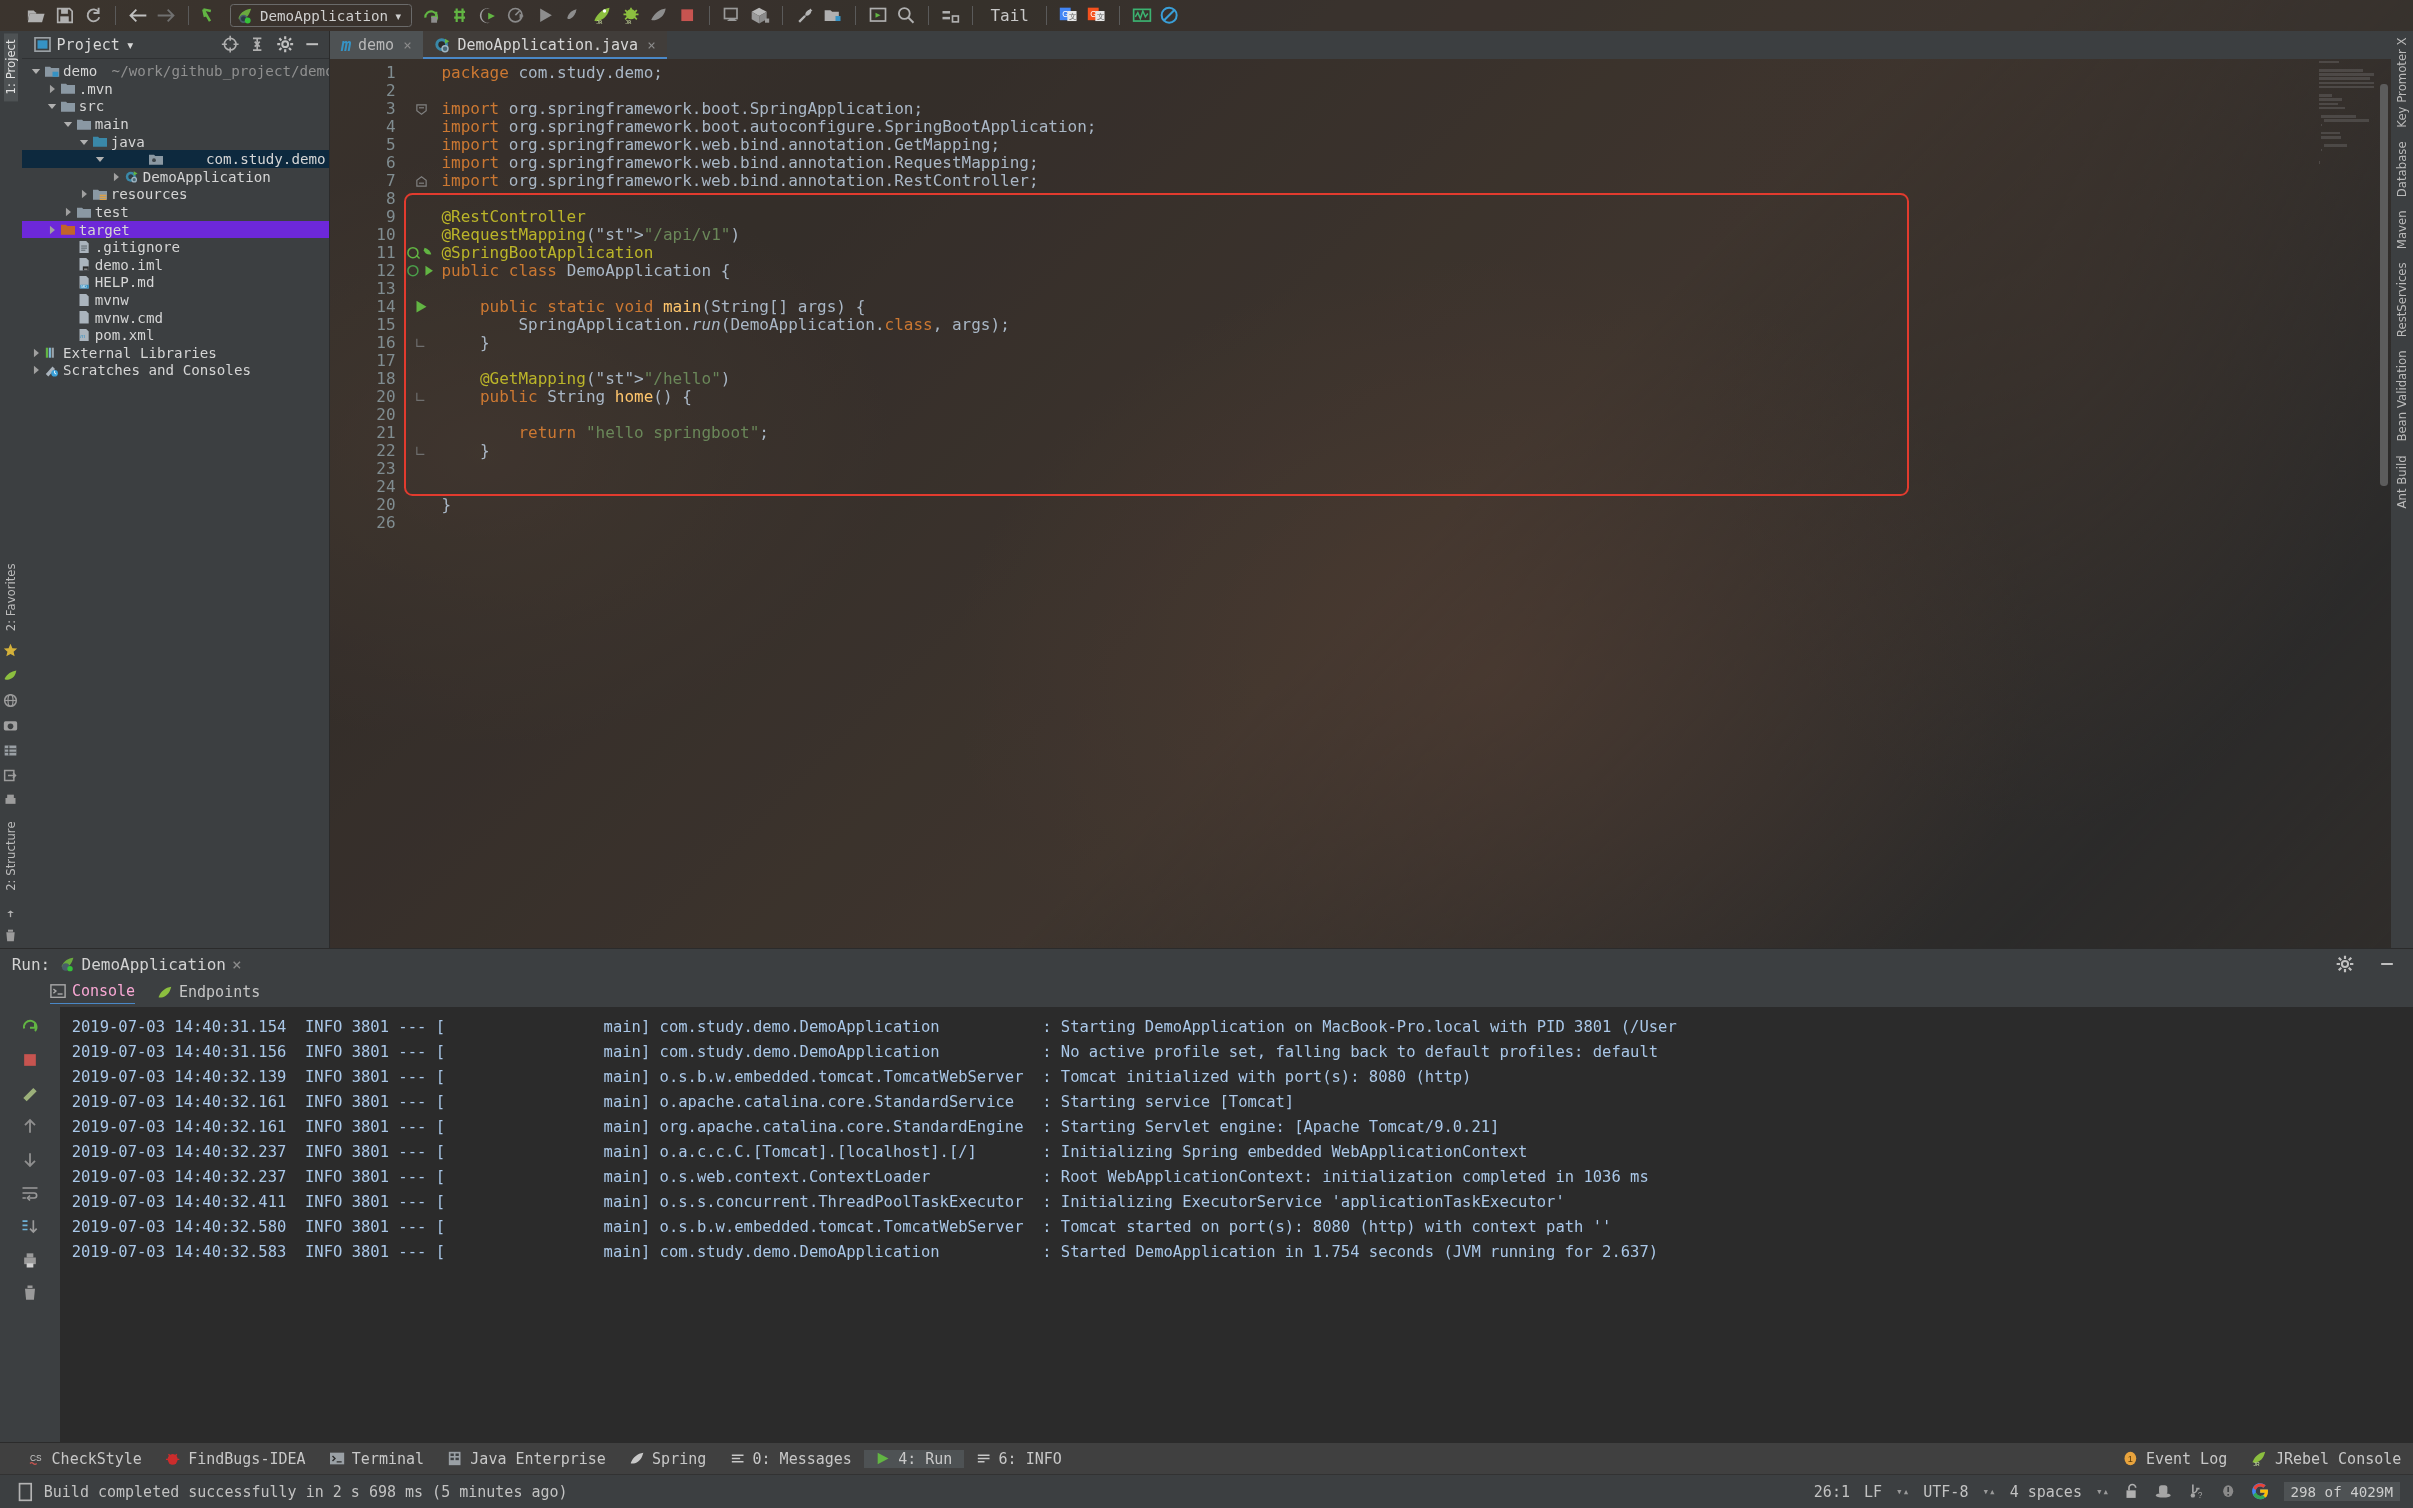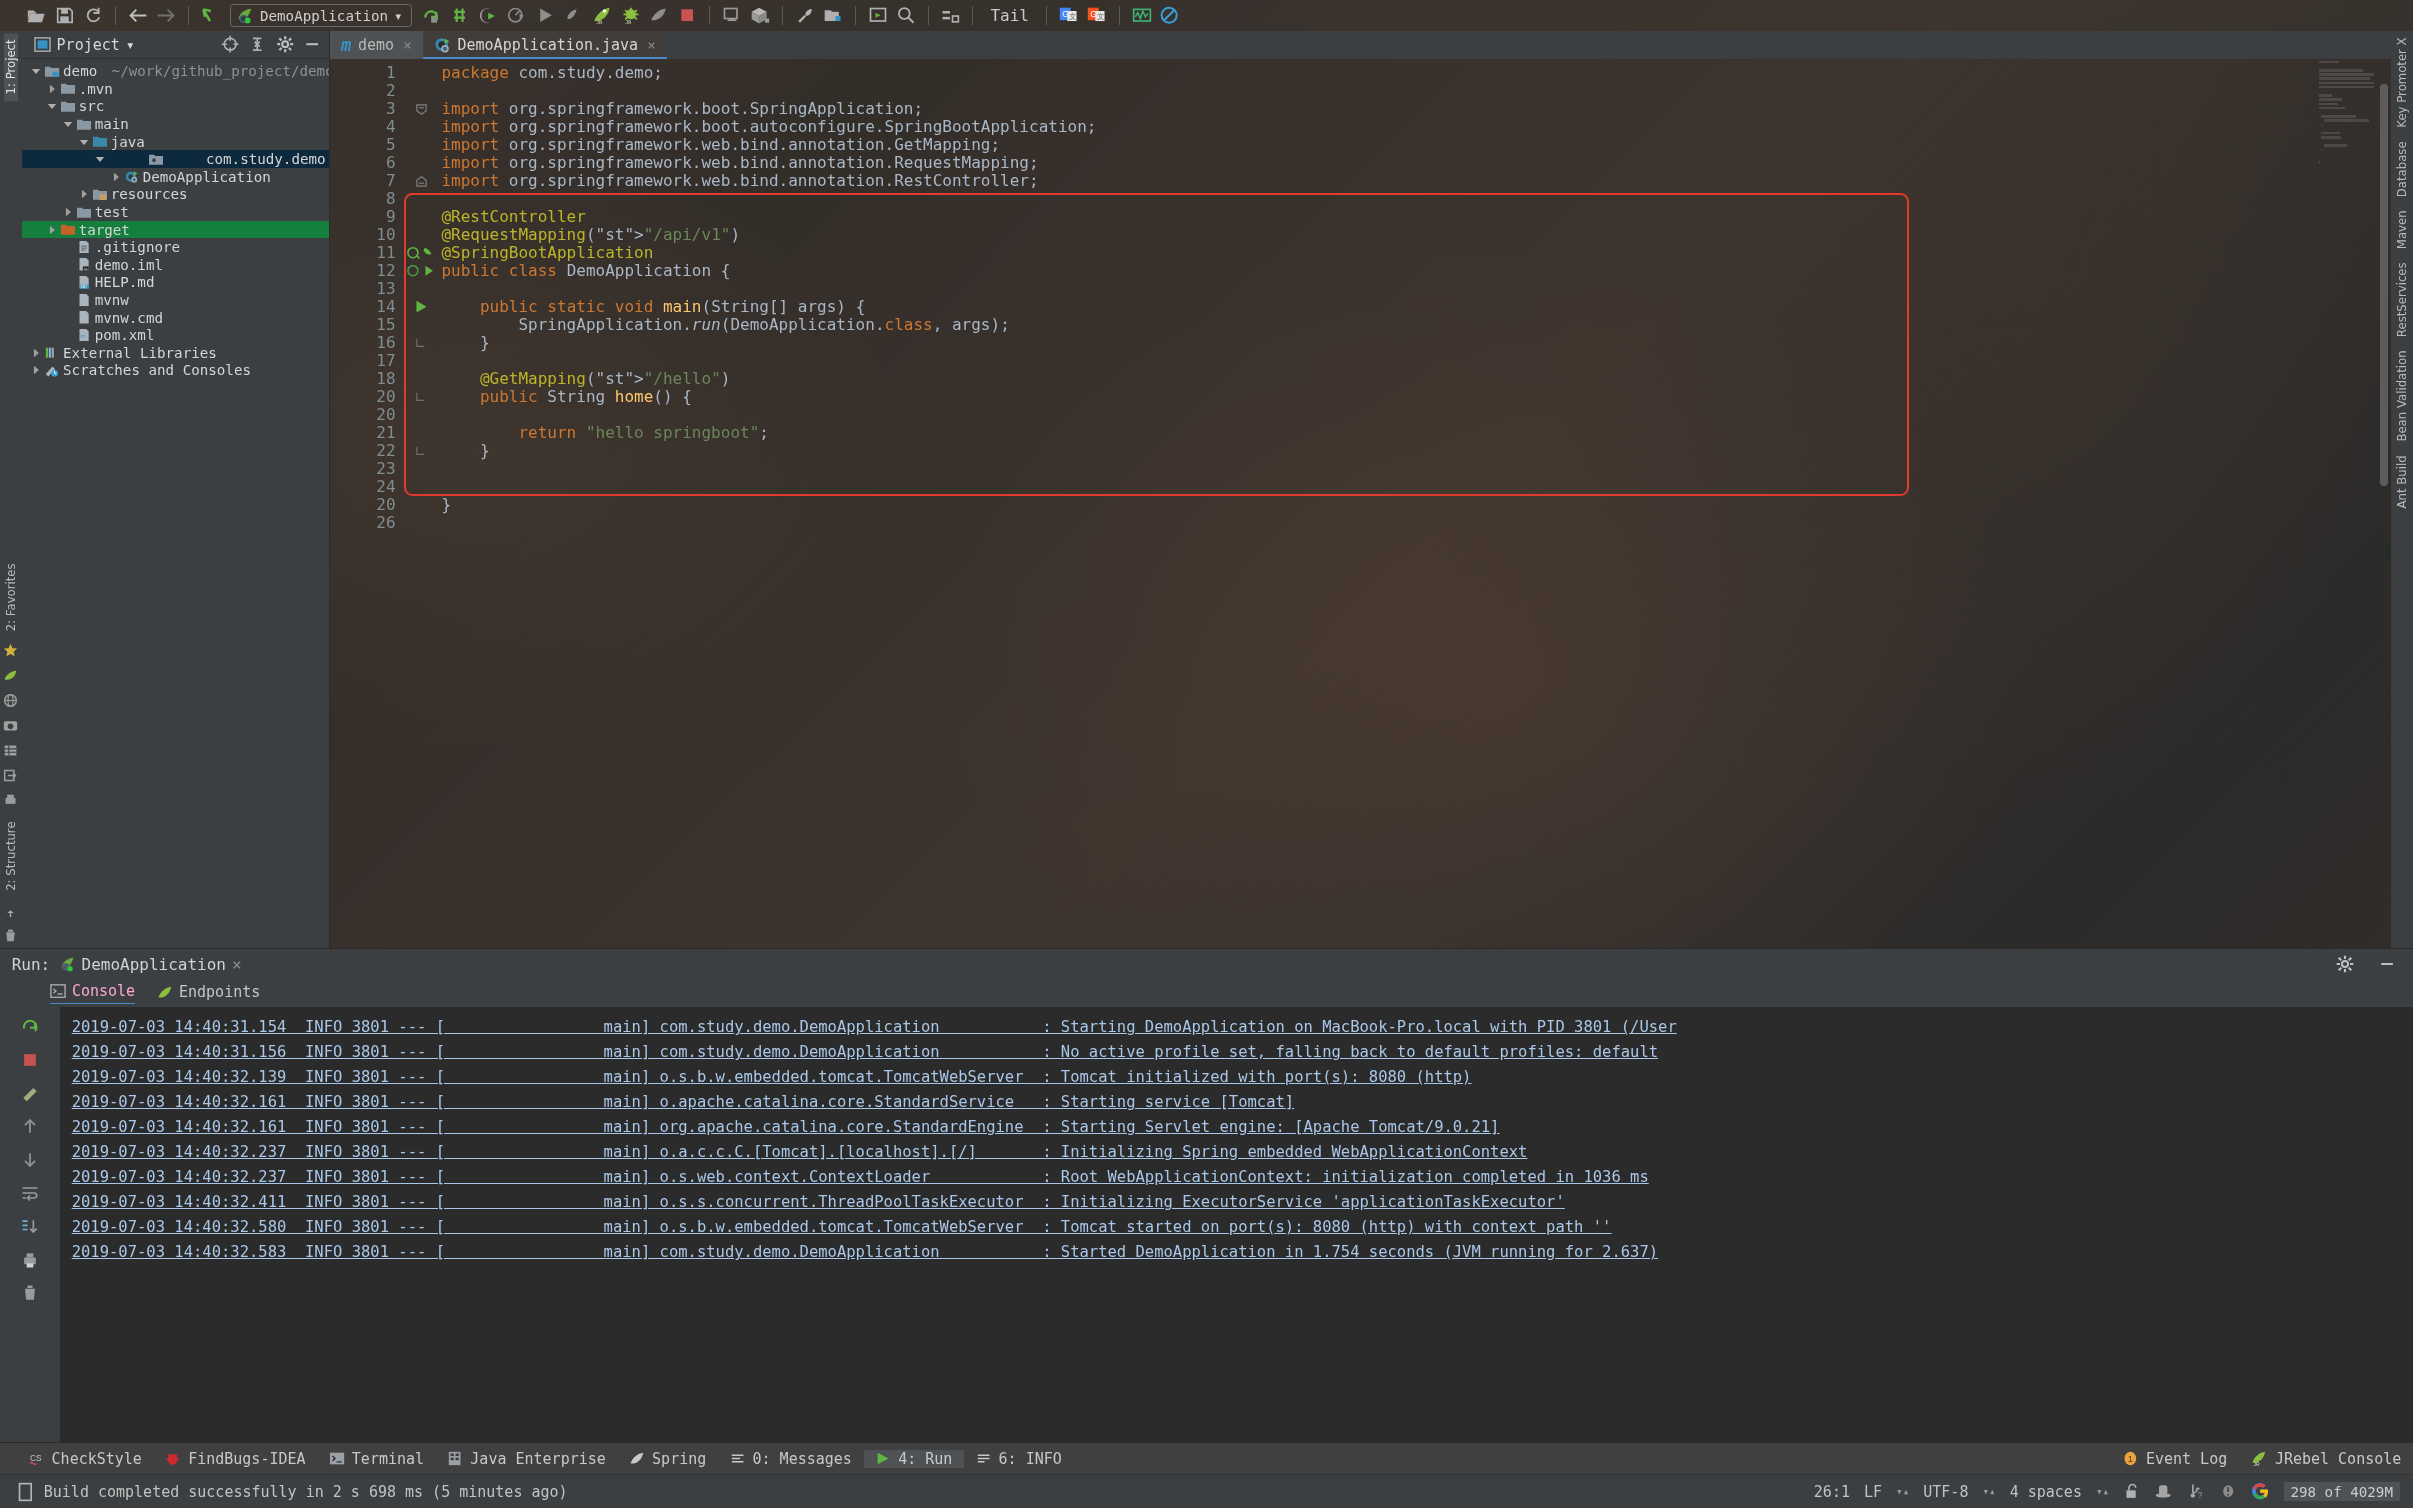--- a/index.html
+++ b/index.html
@@ -91,21 +91,21 @@
   .proj-title { color: #d8d8d8; font-size: 15px; font-family:"DejaVu Sans Mono", monospace;}
   .proj-hdr-icons { margin-left:auto; display:flex; align-items:center; gap:7.5px; }
   .proj-hdr-icons .tb-ico { width: 20px; height:20px; }
   .tree { flex:1; overflow:hidden; padding-top: 3.4px; font-size: 14.2px;
           font-family: "DejaVu Sans Mono", monospace; }
   .trow {
     height: 17.6px; display:flex; align-items:center; gap:3.4px;
     color: #d5d5d5; white-space:nowrap; padding-right:3.4px;
   }
   .trow.sel { background:#0d293e; }
-  .trow.hl { background:#15803d; }
+  .trow.hl { background:#6d28d9; }
   .twist { width: 11.7px; height:11.7px; flex:none; display:flex;align-items:center;justify-content:center; }
   .ticon { width:14.2px; height:12.6px; flex:none; display:flex;align-items:center;justify-content:center; }
   .tpath { color:#909090; margin-left: 11px; }
 
   
   .editorwrap { flex:1; display:flex; flex-direction:column; min-width:0; position:relative; }
   .tabbar { height:28px; display:flex; align-items:stretch; background:#3c3f41; position:relative; z-index:3;}
   .etab {
     display:flex;align-items:center;gap:6.7px;padding:0 11px;
     font-size:15px; color:#b9b9b9; background:#4e5254;
@@ -167,21 +167,21 @@
             font-family:"DejaVu Sans Mono",monospace; padding-bottom:2.5px;}
   .subtab.active { border-bottom:1.7px solid #4a88c7; color:#f9a8d4;}
   .console-area { flex:1; display:flex; min-height:0; }
   .console-strip { width:60px;min-width:60px;display:flex;flex-direction:column;align-items:center;gap:8.4px;padding-top:6.7px; }
   .cs-ico { width:25px;height:25px;display:flex;align-items:center;justify-content:center;color:#b4b4b4;}
   .console {
     flex:1; background:#2b2b2b; overflow:hidden; padding:8.4px 0 0 11.7px;
     font-family:"DejaVu Sans Mono",monospace; font-size:15.5px; line-height:25px;
     color:#a9c7e8; white-space:pre;
   }
-  .logline { height:25px;text-decoration:underline; }
+  .logline { height:25px; }
 
   
   .bottombar {
     height:32px;min-height:32px;display:flex;align-items:center;gap:0;
     background:#404040;border-top:0.8px solid #2b2b2b; padding-left:17px;
     position:relative; z-index:6;
   }
   .bb-item { display:flex;align-items:center;gap:5.9px;color:#c8c8c8;font-size:15px;
              padding:0 11.7px; font-family:"DejaVu Sans Mono",monospace; white-space:nowrap;}
   .bb-item.active { background:#4e5254; }

